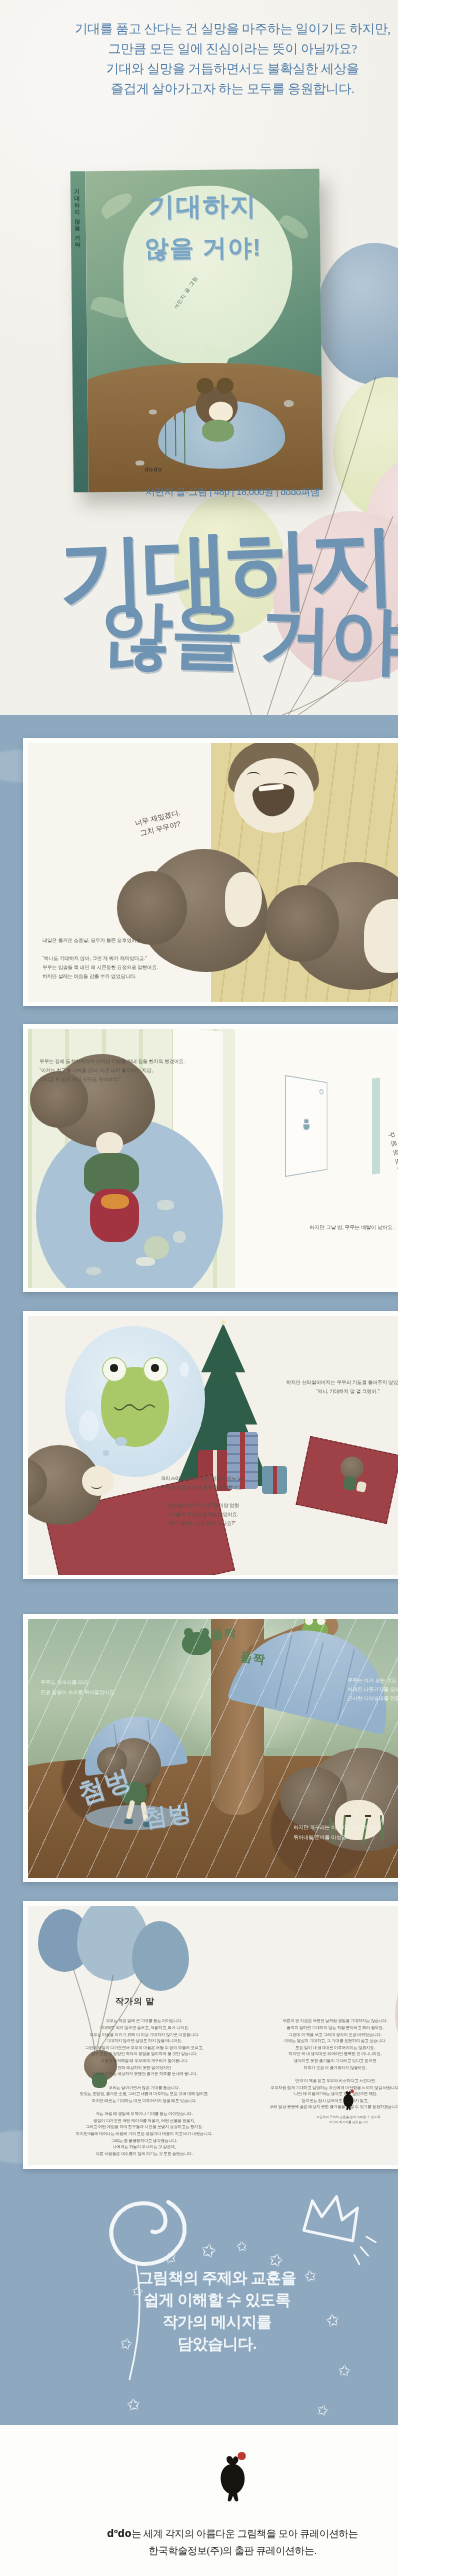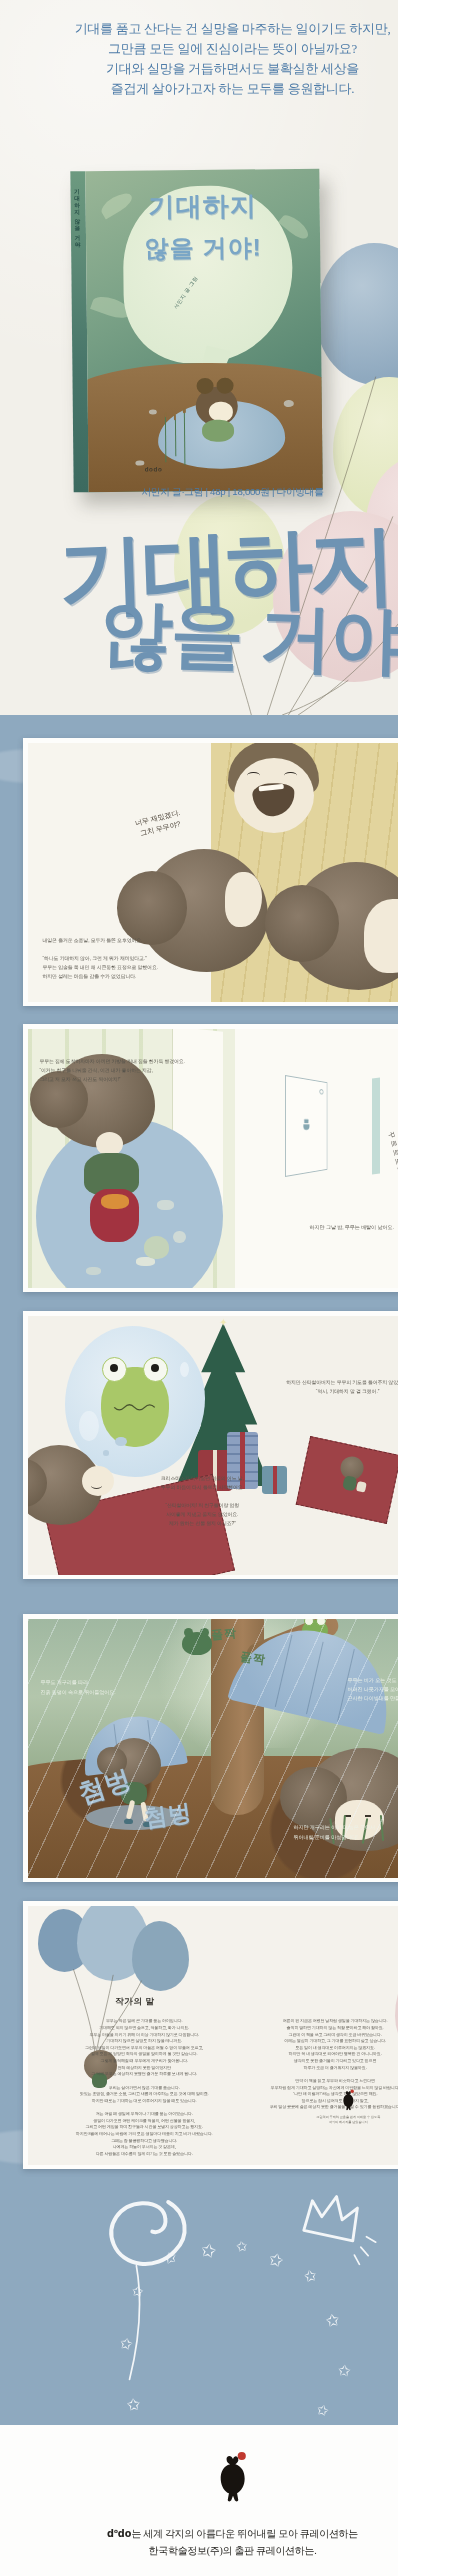--- a/index.html
+++ b/index.html
@@ -328,21 +328,21 @@
         <div class="reed" style="left:41%;bottom:8%;height:53px;"></div>
         <div class="cg">
           <div class="cg-hair"></div>
           <div class="cg-face"></div>
           <div class="cg-body"></div>
         </div>
         <div class="cover-logo">dodo</div>
       </div>
     </div>
 
-    <div class="credit">서민지 글·그림 | 48p | 18,000원 | 다이빙대를</div>
+    <div class="credit">서민지 글·그림 | 48p | 18,000원 | dodo펴냄</div>
 
     <div class="big-title">
       <div class="bt1">기대하지</div>
       <div class="bt2">않을 거야!</div>
     </div>
   </section>
 
   <section class="band">
     <div class="wisp" style="left:-23px;top:34px;width:114px;height:34px;"></div>
     <div class="wisp" style="right:-34px;top:708px;width:137px;height:40px;"></div>
@@ -566,27 +566,28 @@
     <span class="star" style="left:326px;top:1596px;font-size:16px;transform:rotate(-10deg);">✩</span>
     <span class="star" style="left:120px;top:1620px;font-size:15px;transform:rotate(12deg);">✩</span>
     <span class="star" style="left:338px;top:1647px;font-size:15px;transform:rotate(6deg);">✩</span>
     <span class="star" style="left:127px;top:1680px;font-size:16px;transform:rotate(-6deg);">✩</span>
     <span class="star" style="left:317px;top:1687px;font-size:13.7px;transform:rotate(14deg);">✩</span>
     <span class="star" style="left:153px;top:1719px;font-size:17px;transform:rotate(-12deg);">✩</span>
     <span class="star" style="left:188px;top:1737px;font-size:13.7px;transform:rotate(8deg);">✩</span>
     <span class="star" style="left:223px;top:1733px;font-size:17px;transform:rotate(-4deg);">✩</span>
     <span class="star" style="left:261px;top:1712px;font-size:15px;transform:rotate(10deg);">✩</span>
 
+    <div class="msg-text">그림책의 주제와 교훈을<br>쉽게 이해할 수 있도록<br>작가의 메시지를<br>담았습니다.</div>
   </section>
 
   <footer class="footer">
     <svg class="f-bird" width="35" height="54" viewBox="0 0 60 90">
       <circle cx="45" cy="9" r="7" fill="#c0392f"></circle>
       <path d="M30,14 C27,6 18,8 19,15 C19,19 22,22 25,23 C14,26 8,36 9,50 C10,62 16,70 23,73 L21,84 C21,87 25,88 27,85 L30,77 L33,85 C35,88 39,87 39,84 L37,73 C44,69 50,60 50,48 C50,35 44,26 34,23 C37,21 40,18 39,14 C38,8 32,8 30,14 Z" fill="#17130f"></path>
     </svg>
     <div class="f-text">
-      <span class="logotype"><span>d</span><sup>o</sup><span>do</span></span><span>는 세계 각지의 아름다운 뛰어내릴 모아 큐레이션하는</span><br>
+      <span class="logotype"><span>d</span><sup>o</sup><span>do</span></span><span>는 세계 각지의 아름다운 그림책을 모아 큐레이션하는</span><br>
       <span>한국학술정보(주)의 출판 큐레이션하는.</span>
     </div>
   </footer>
 
 </div>
 
 
 </body></html>

